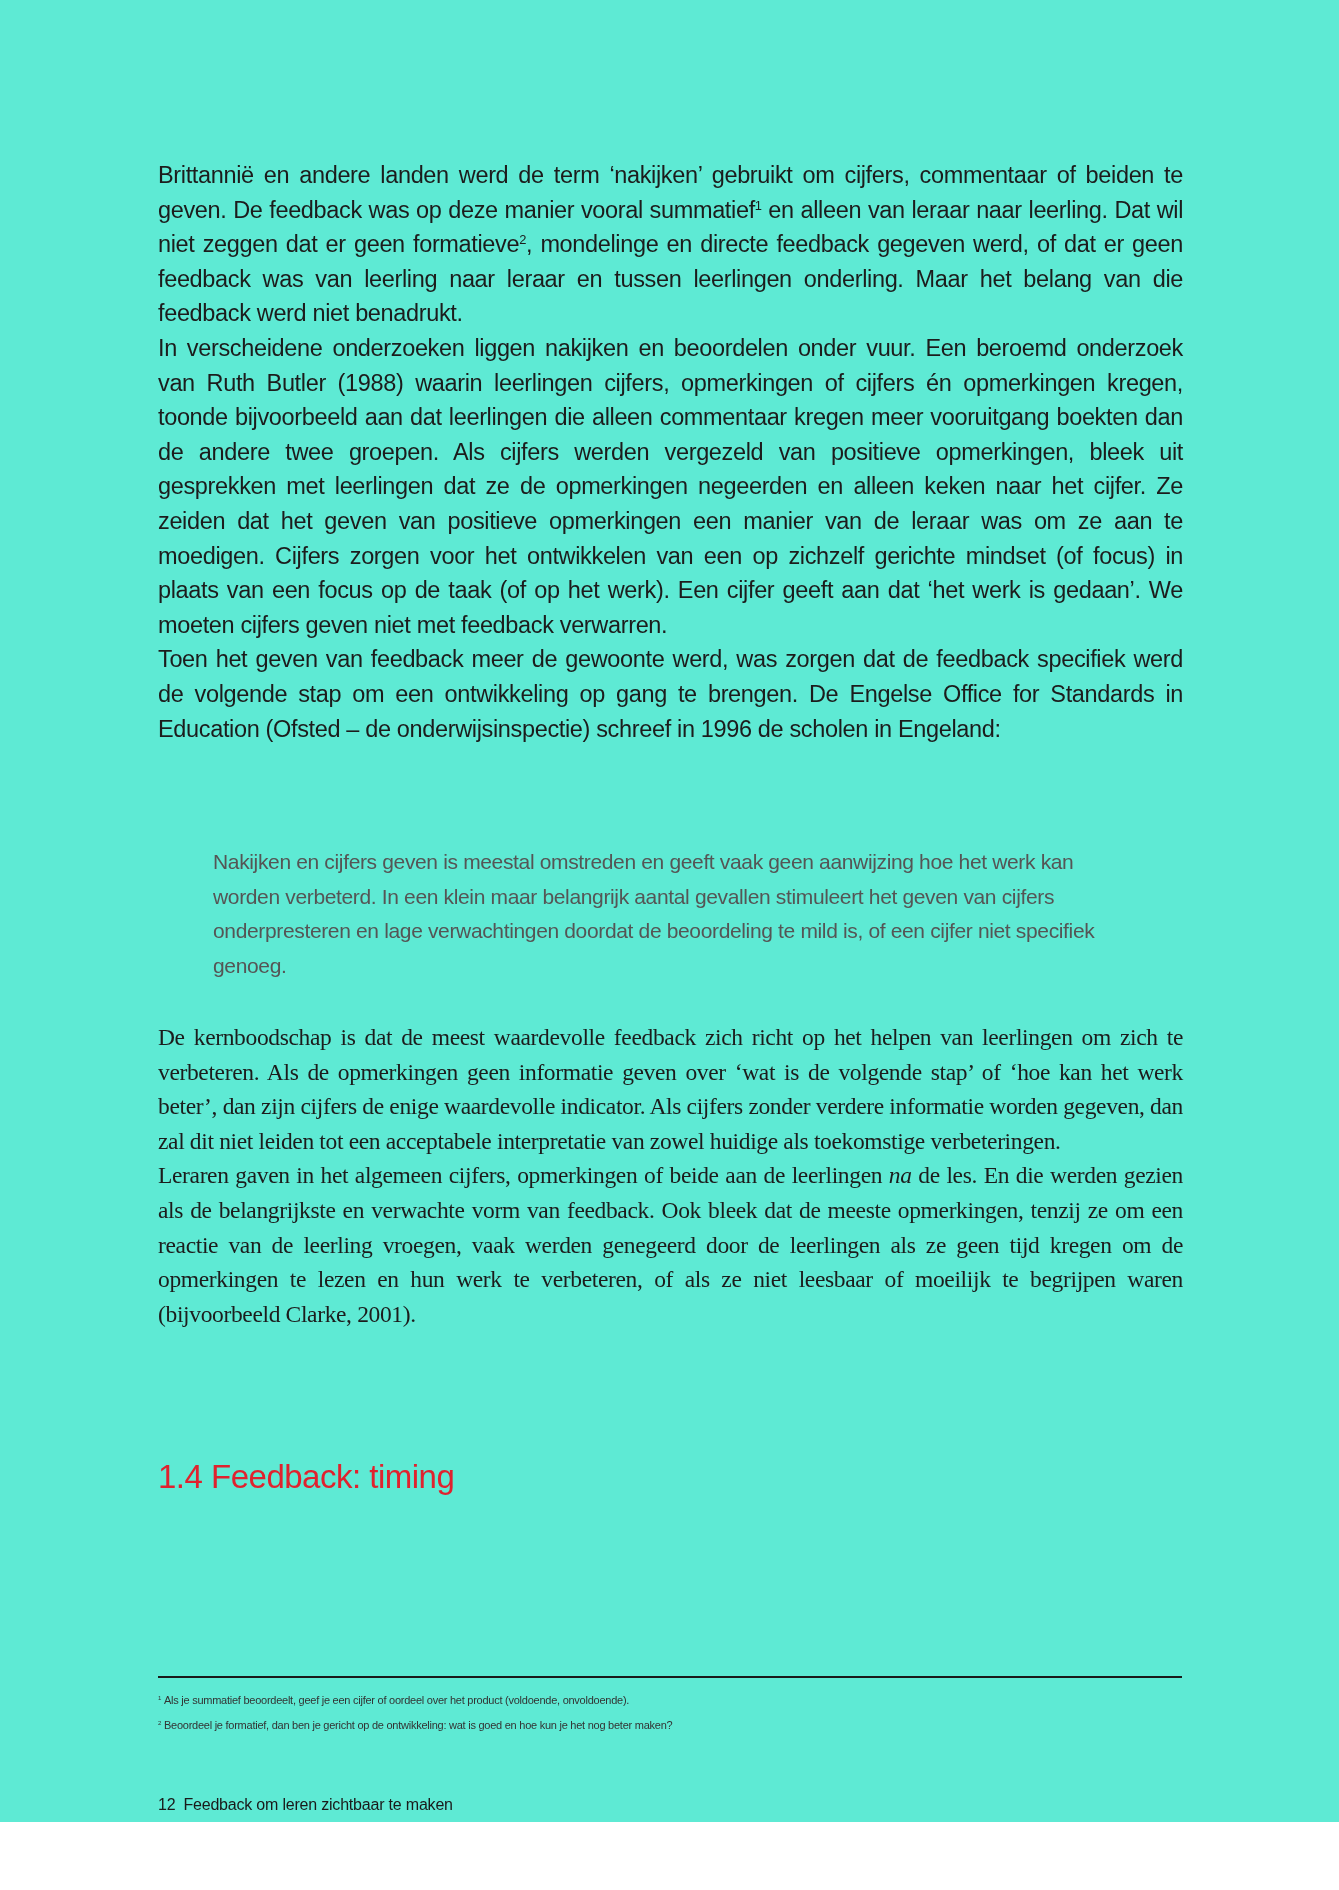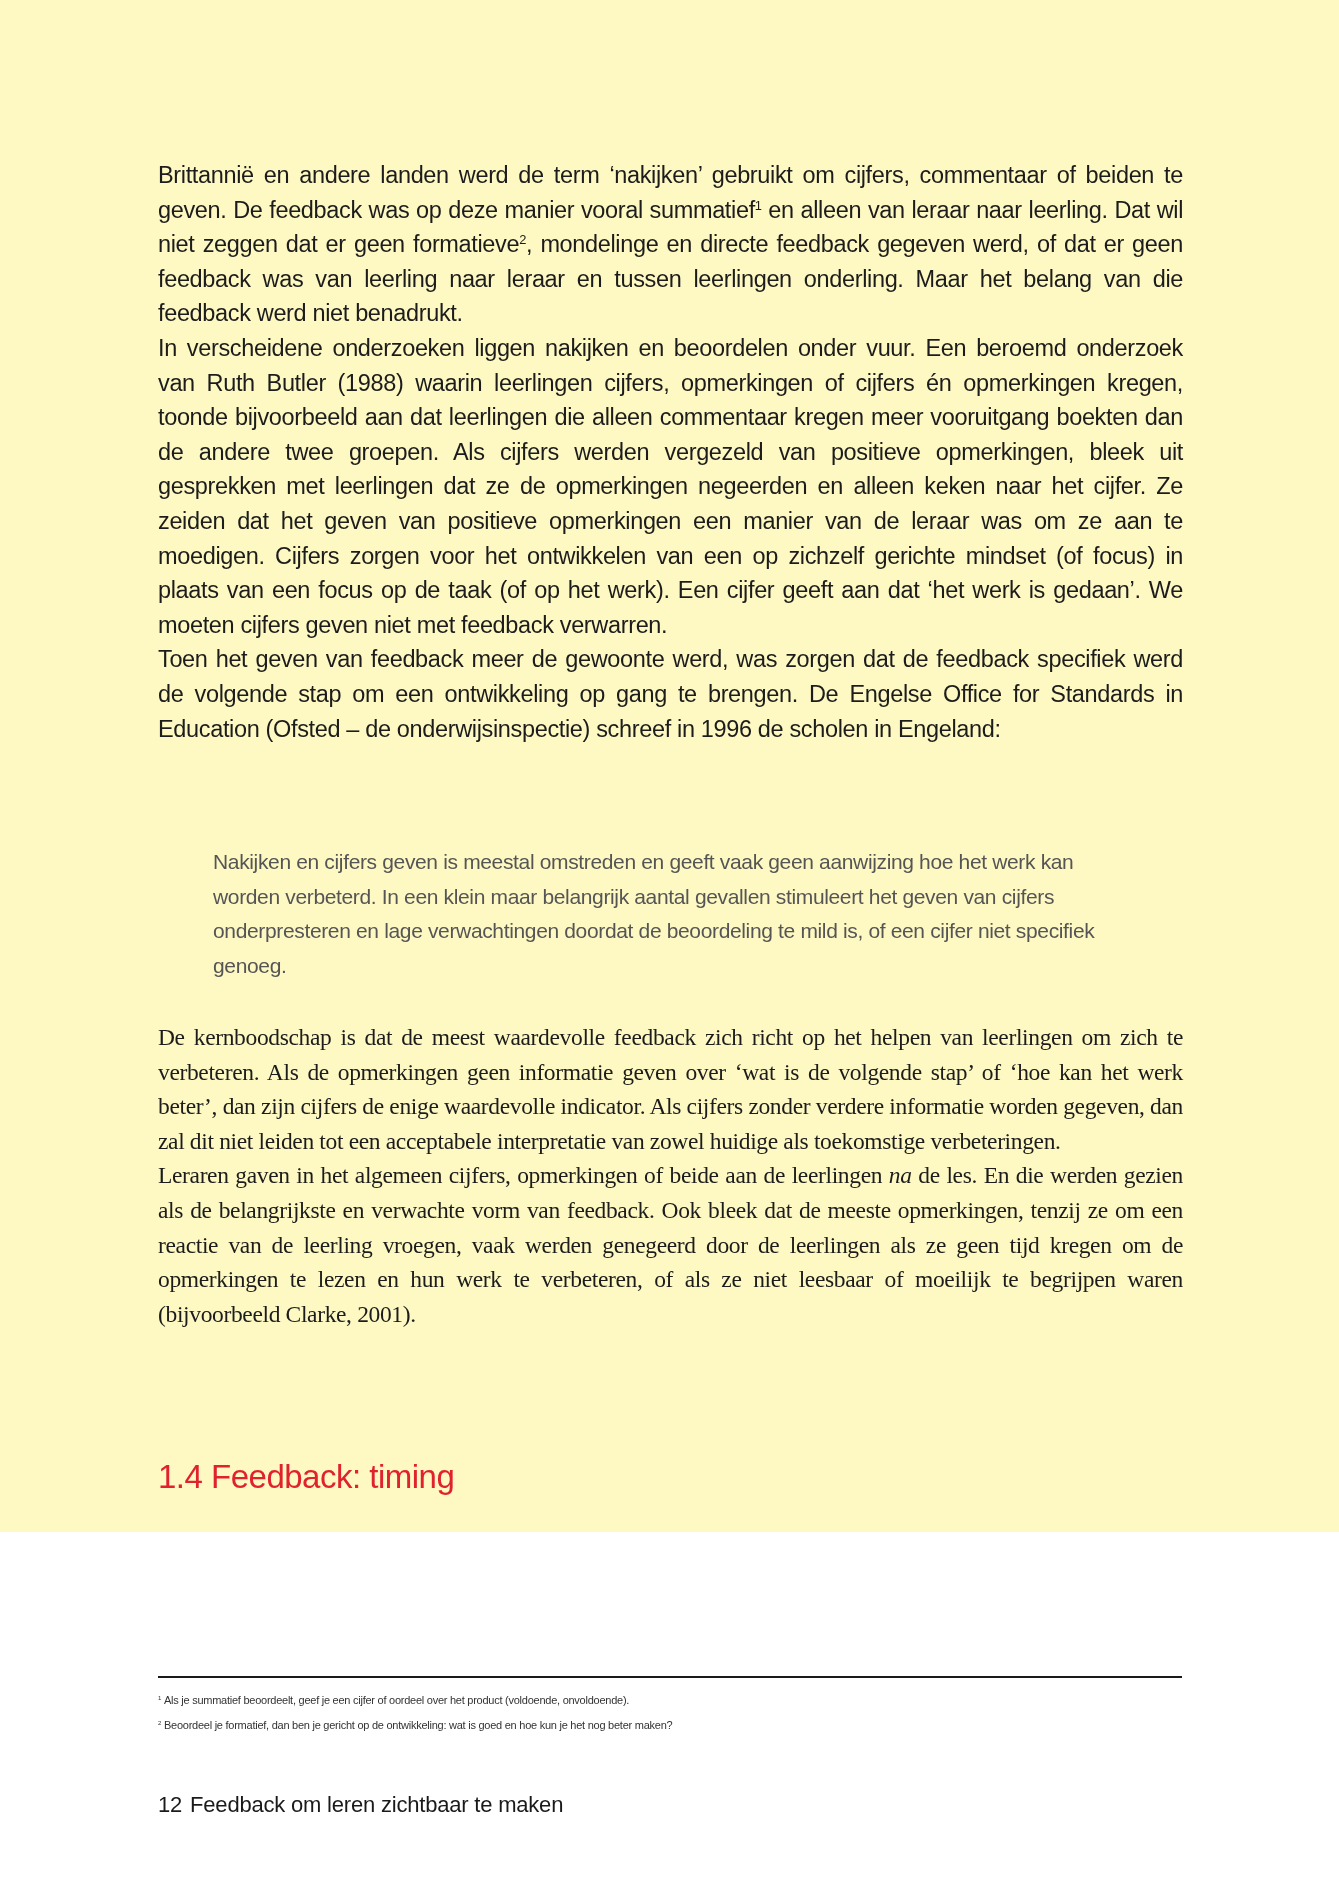--- a/index.html
+++ b/index.html
@@ -1,31 +1,31 @@
 <!DOCTYPE html>
 <html><head>
 <meta charset="utf-8">
 <style>
   html, body { margin: 0; padding: 0; background: #ffffff; }
   body { width: 1339px; height: 1890px; position: relative; overflow: hidden;
          font-family: "Liberation Sans", "DejaVu Sans", sans-serif; color: #1c1c1c; }
-  .page { position: absolute; left: 0; top: 0; width: 1339px; height: 1532px; background: #fef9c3; }
+  .page { position: absolute; left: 0; top: 0; width: 1339px; height: 1822px; background: #5eead4; }
   .body-text { position: absolute; left: 158px; width: 1025px; font-size: 23.5px; line-height: 34.6px;
                text-align: justify; letter-spacing: -0.35px; word-spacing: 0px; margin: 0; }
   .body-text p { margin: 0; hyphens: manual; }
   .quote { position: absolute; left: 213px; width: 925px; font-size: 21px; line-height: 34.6px;
            color: #555555; letter-spacing: -0.35px; margin: 0; text-align: left; }
   .heading { position: absolute; left: 158px; top: 1455px; font-size: 33px; line-height: 44px;
              color: #e0222e; margin: 0; font-weight: normal; letter-spacing: -0.5px; }
   .rule { position: absolute; left: 158px; top: 1676px; width: 1024px; height: 2px; background: #1a1a1a; }
   .footnotes { position: absolute; left: 158px; top: 1688px; width: 1030px; font-size: 11px; line-height: 25px;
                color: #333; letter-spacing: -0.25px; }
   .footnotes div { margin: 0; }
   sup { font-size: 0.55em; line-height: 0; vertical-align: 0.65em; }
-  .footer { position: absolute; left: 158px; top: 1794px; font-size: 22px; line-height: 22px; color: #1a1a1a; letter-spacing: -0.2px; }
+  .footer { position: absolute; left: 158px; top: 1794px; font-size: 16px; line-height: 22px; color: #1a1a1a; letter-spacing: -0.2px; }
   .footer .pg { margin-right: 8px; }
   em { font-style: italic; }
 </style>
 </head>
 <body>
 
 <div class="page">
 
   <div class="body-text" style="top:158px;">
     <p>Brittannië en andere landen werd de term ‘nakijken’ gebruikt om cijfers, commentaar of beiden te geven. De feedback was op deze manier vooral summatief<sup>1</sup> en alleen van leraar naar leerling. Dat wil niet zeggen dat er geen formatieve<sup>2</sup>, mondelinge en directe feedback gegeven werd, of dat er geen feedback was van leerling naar leraar en tussen leerlingen onderling. Maar het belang van die feedback werd niet benadrukt.</p>

